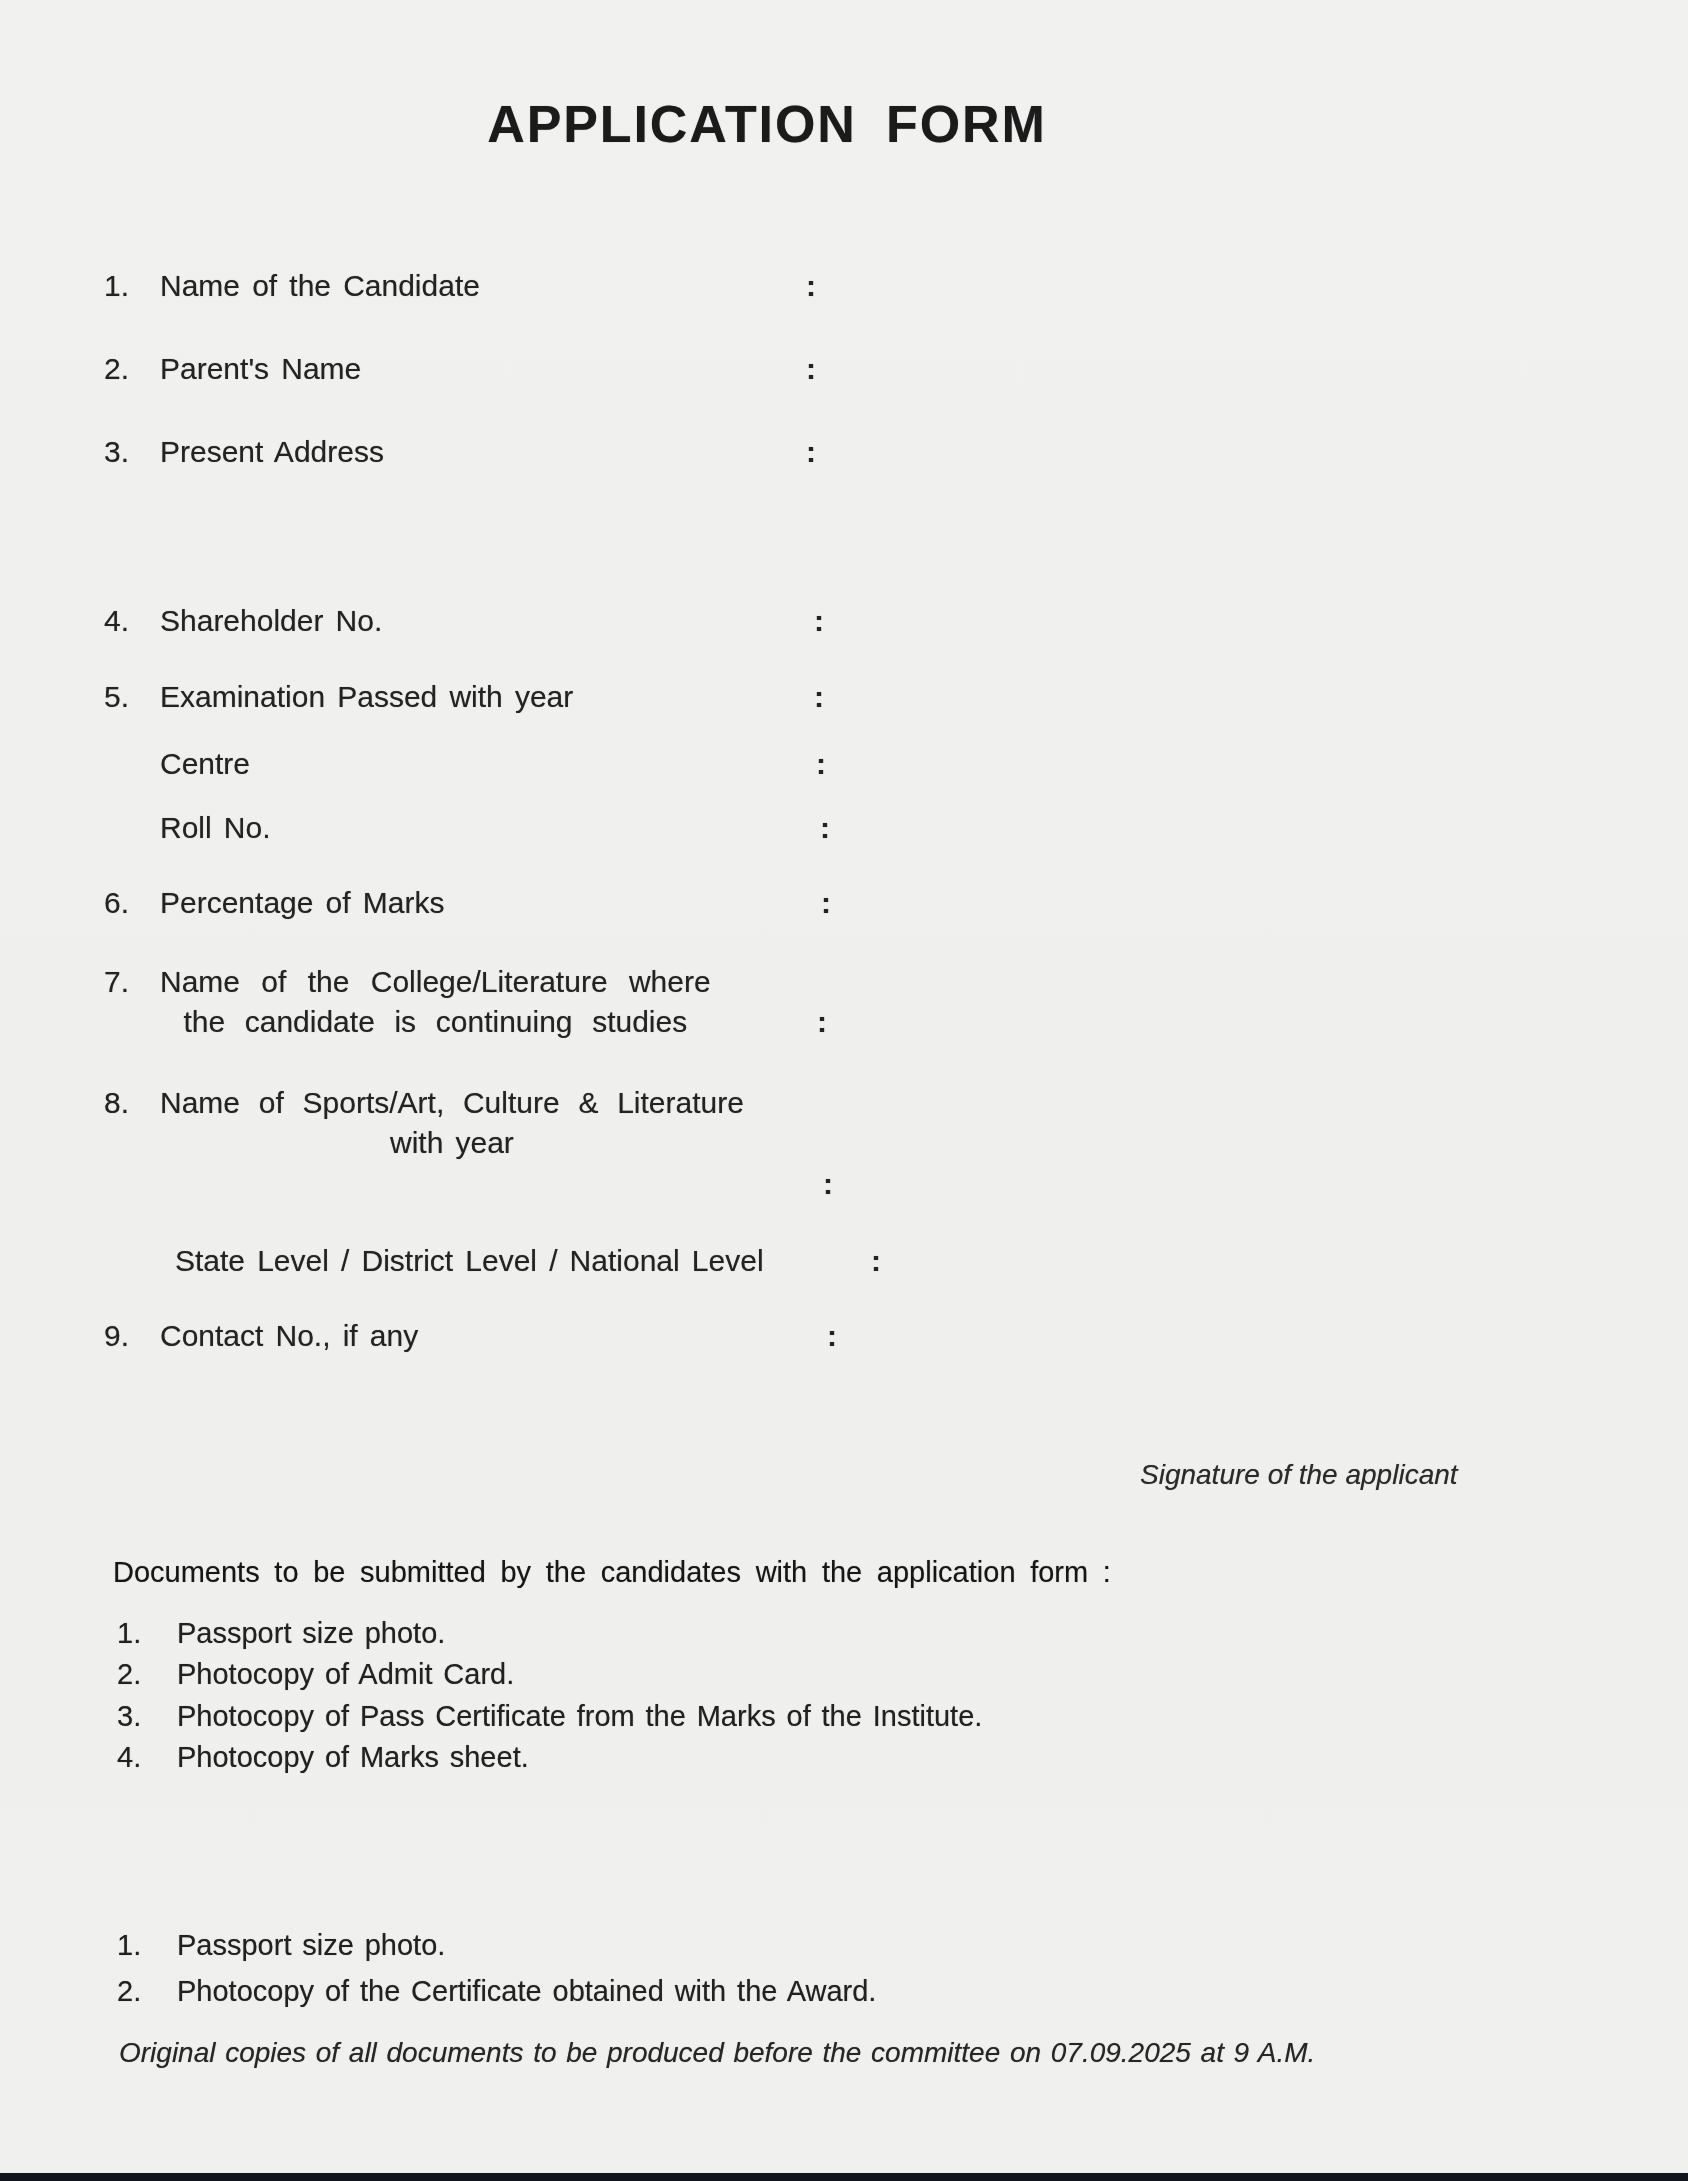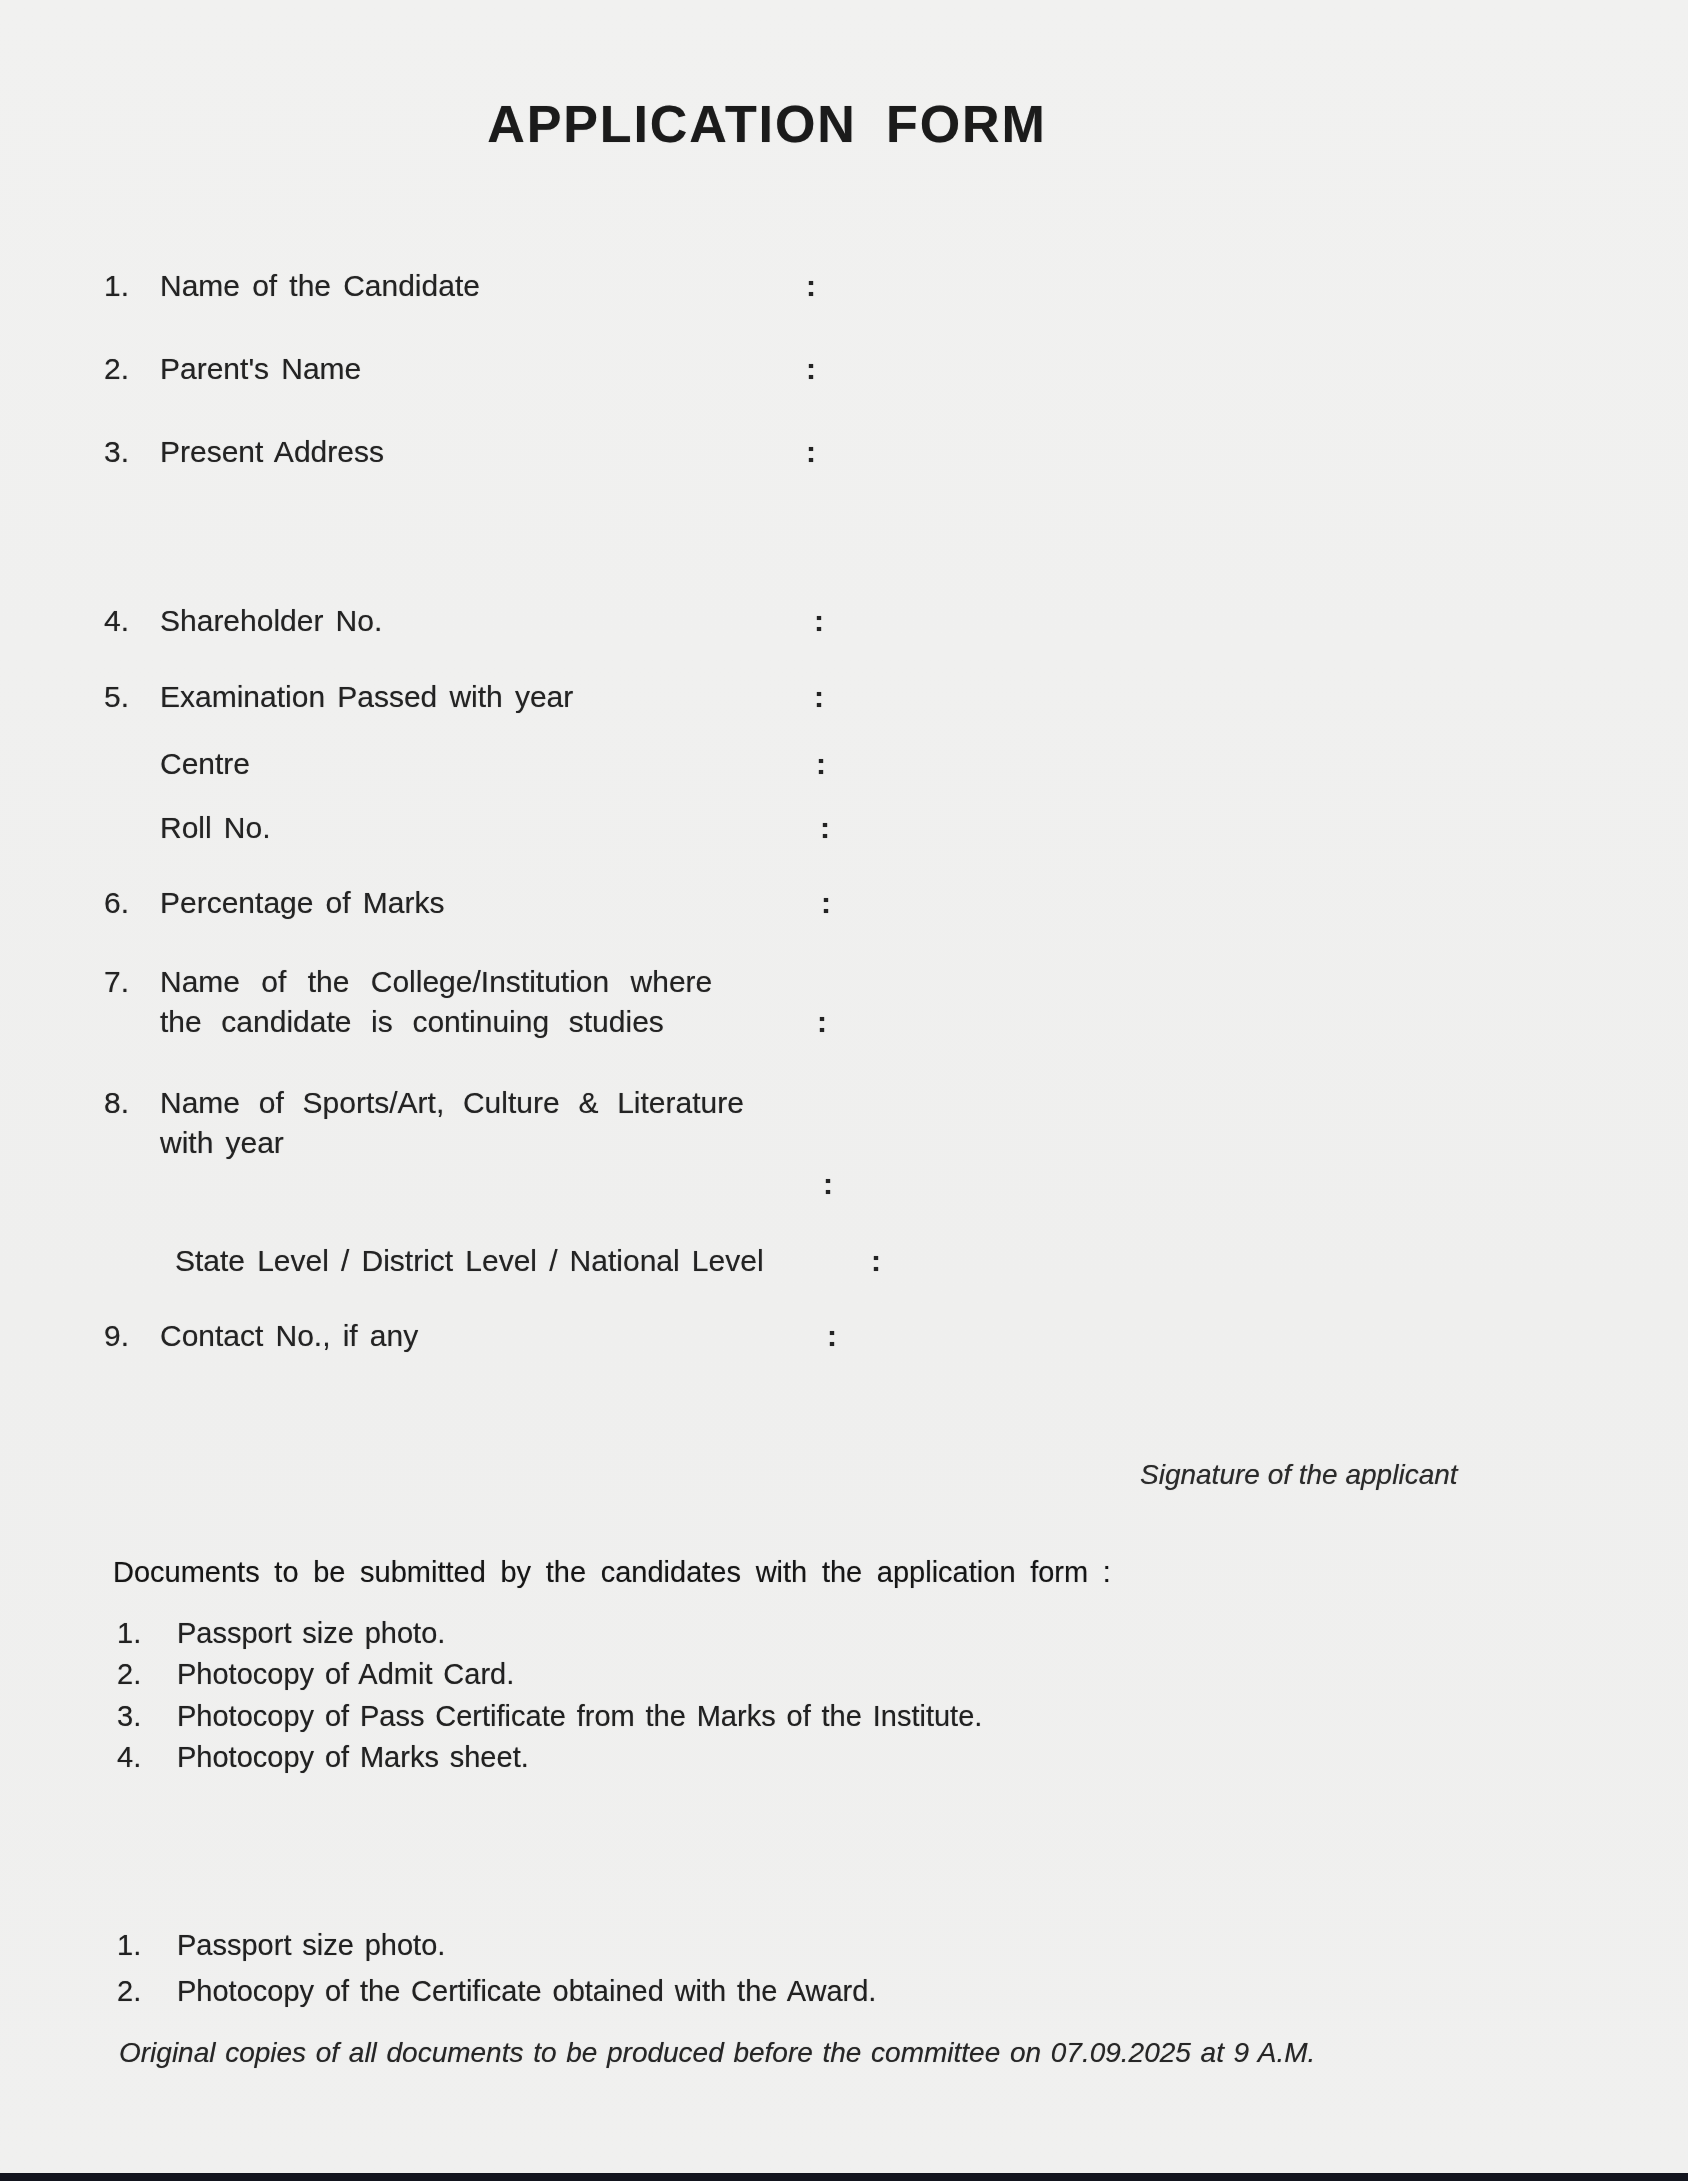--- a/index.html
+++ b/index.html
@@ -8,20 +8,21 @@
     font-family: "Liberation Sans", sans-serif;
     background: #e9e9e8;
   }
   .page {
     position: relative;
     width: 1688px;
     height: 2182px;
     background: linear-gradient(180deg, #f1f1f0 0%, #efefee 60%, #f0f0ef 100%);
     overflow: hidden;
     color: #222;
+    text-align: center;
   }
   .scantext { text-shadow: 0 0 0.9px rgba(20,20,20,0.45); }
   .title {
     position: absolute;
     top: 94px;
     left: 767px;
     transform: translateX(-50%);
     font-size: 52px;
     font-weight: bold;
     letter-spacing: 1.9px;
@@ -159,21 +160,21 @@
 
   <div class="row scantext" style="top:883px">
     <span class="num">6.</span>
     <span class="label">Percentage of Marks</span>
     <span class="colon" style="left:821px">:</span>
   </div>
 
   <div class="row scantext" style="top:962px">
     <span class="num">7.</span>
     <span class="label">
-        <span class="ws14">Name of the College/Institution where</span>
+        <span class="ws14">Name of the College/Literature where</span>
         <span class="ws12">the candidate is continuing studies</span>
       </span>
     <span class="colon" style="left:817px; top:40px">:</span>
   </div>
 
   <div class="row scantext" style="top:1083px">
     <span class="num">8.</span>
     <span class="label">
         <span class="ws11">Name of Sports/Art, Culture &amp; Literature</span>
         <span class="ws4">with year</span>

